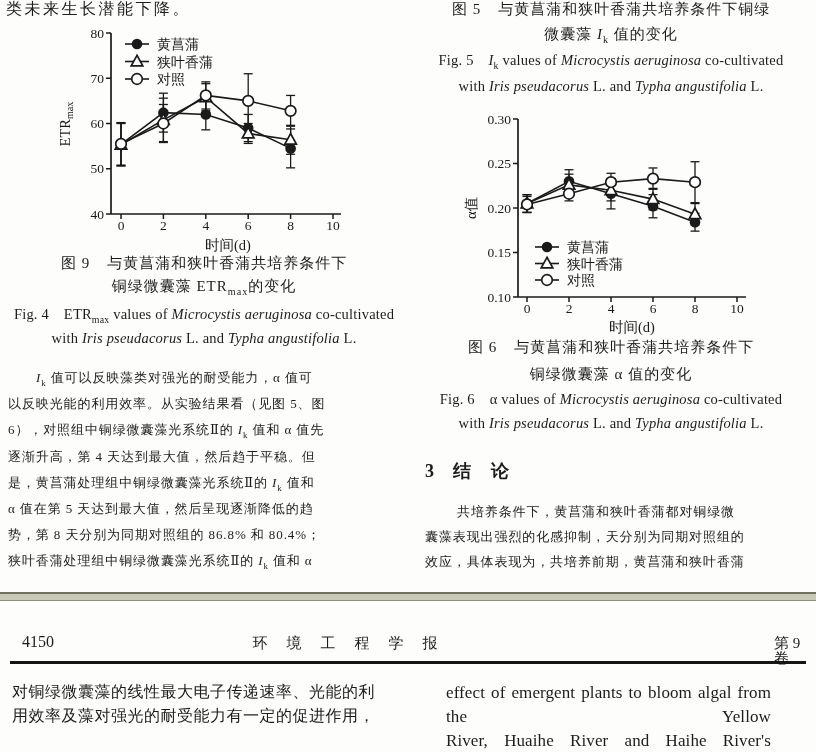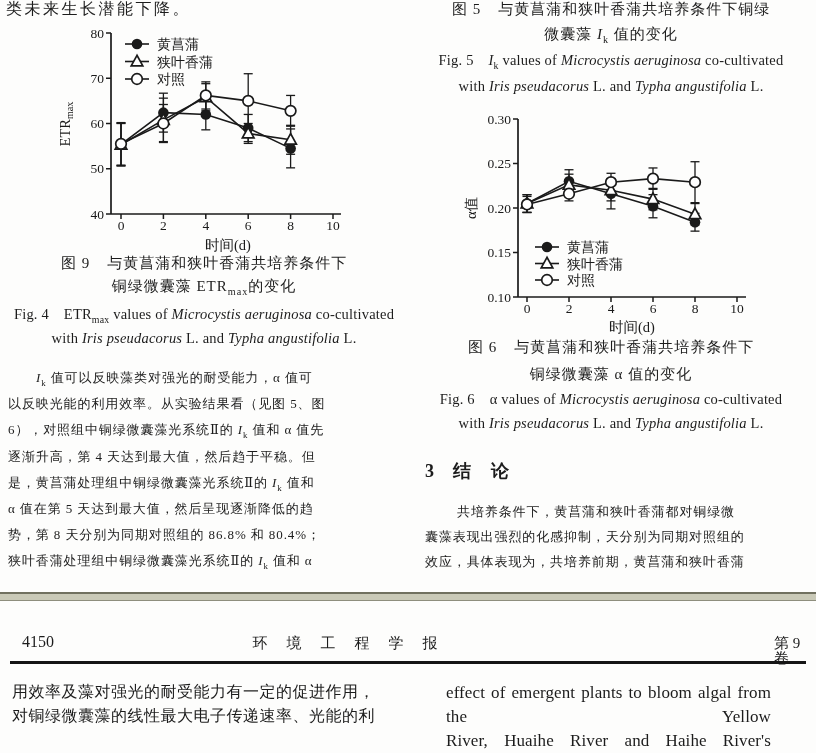--- a/index.html
+++ b/index.html
@@ -285,19 +285,19 @@
   </div>
 
 <div class="abs band"></div>
 
 <div class="abs hdr-num">4150</div>
 <div class="abs hdr-journal">环　境　工　程　学　报</div>
 <div class="abs hdr-vol">第 9 卷</div>
 <div class="abs rule"></div>
 
 <div class="abs para-bottom pb-left">
+    <div class="tline">对铜绿微囊藻的线性最大电子传递速率、光能的利</div>
     <div class="tline">用效率及藻对强光的耐受能力有一定的促进作用，</div>
-    <div class="tline">对铜绿微囊藻的线性最大电子传递速率、光能的利</div>
   </div>
 <div class="abs para-bottom pb-right">
     <div class="tline">effect of emergent plants to bloom algal from the Yellow</div>
     <div class="tline">River, Huaihe River and Haihe River's wetland. Ecology</div>
   </div>
 
 </body></html>

